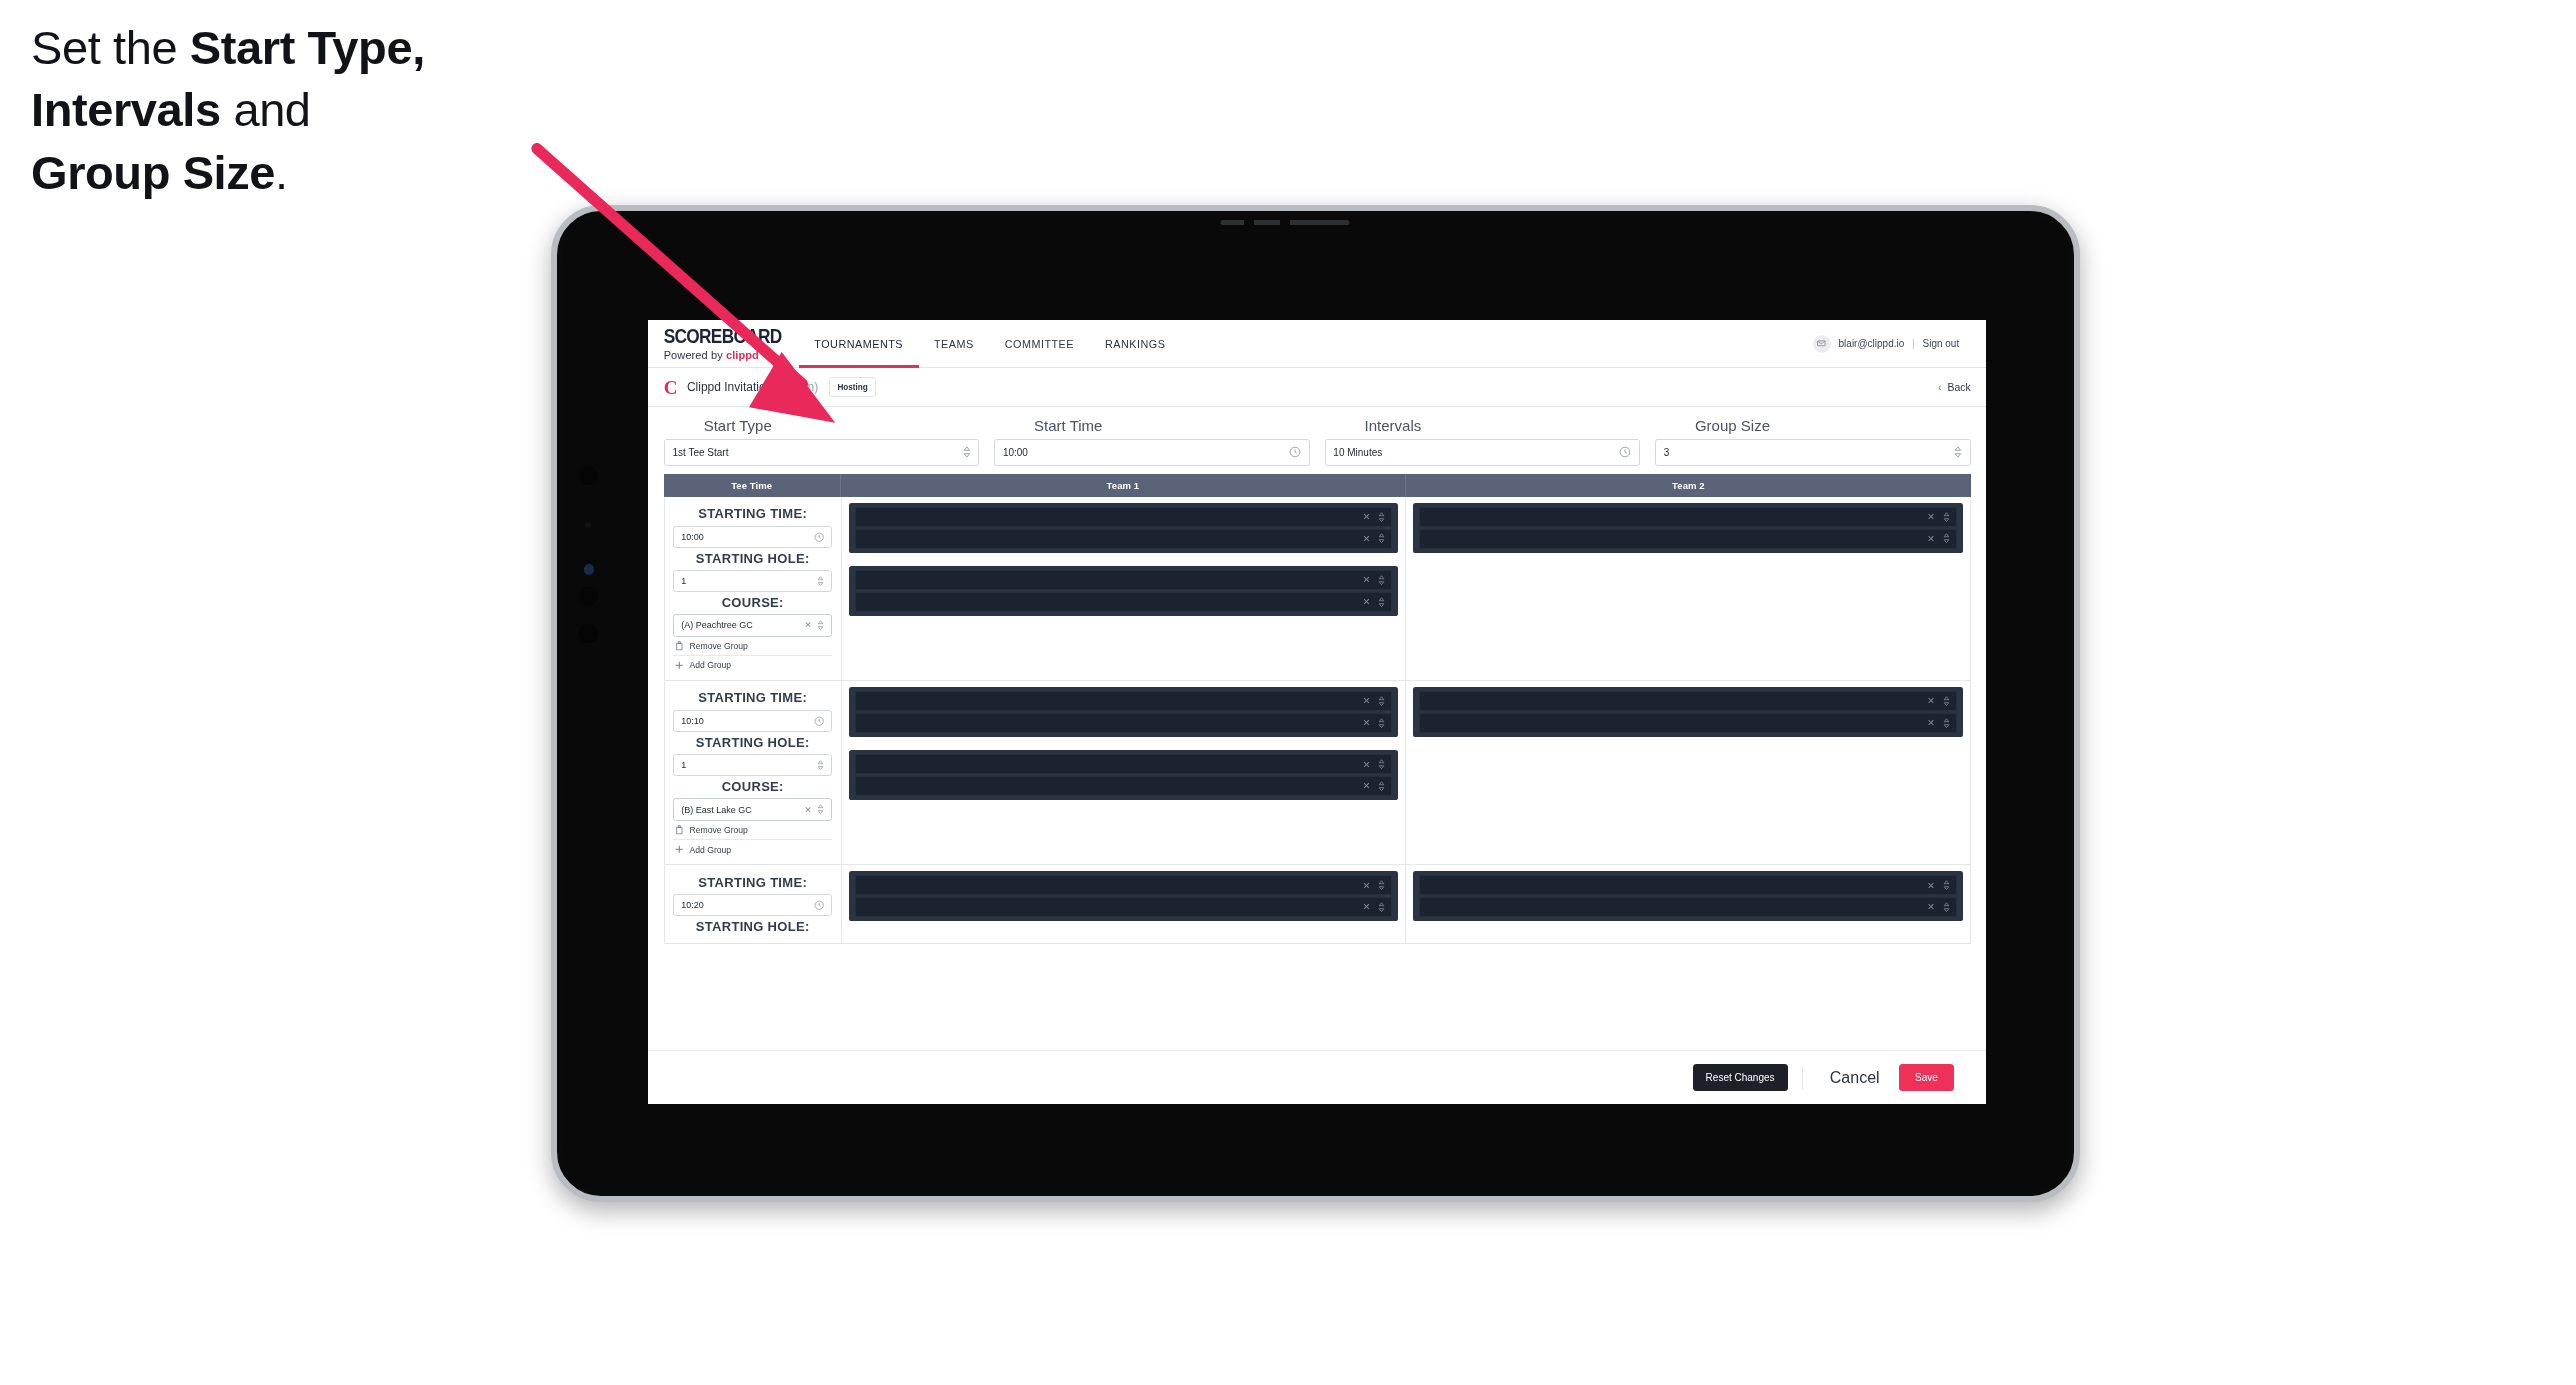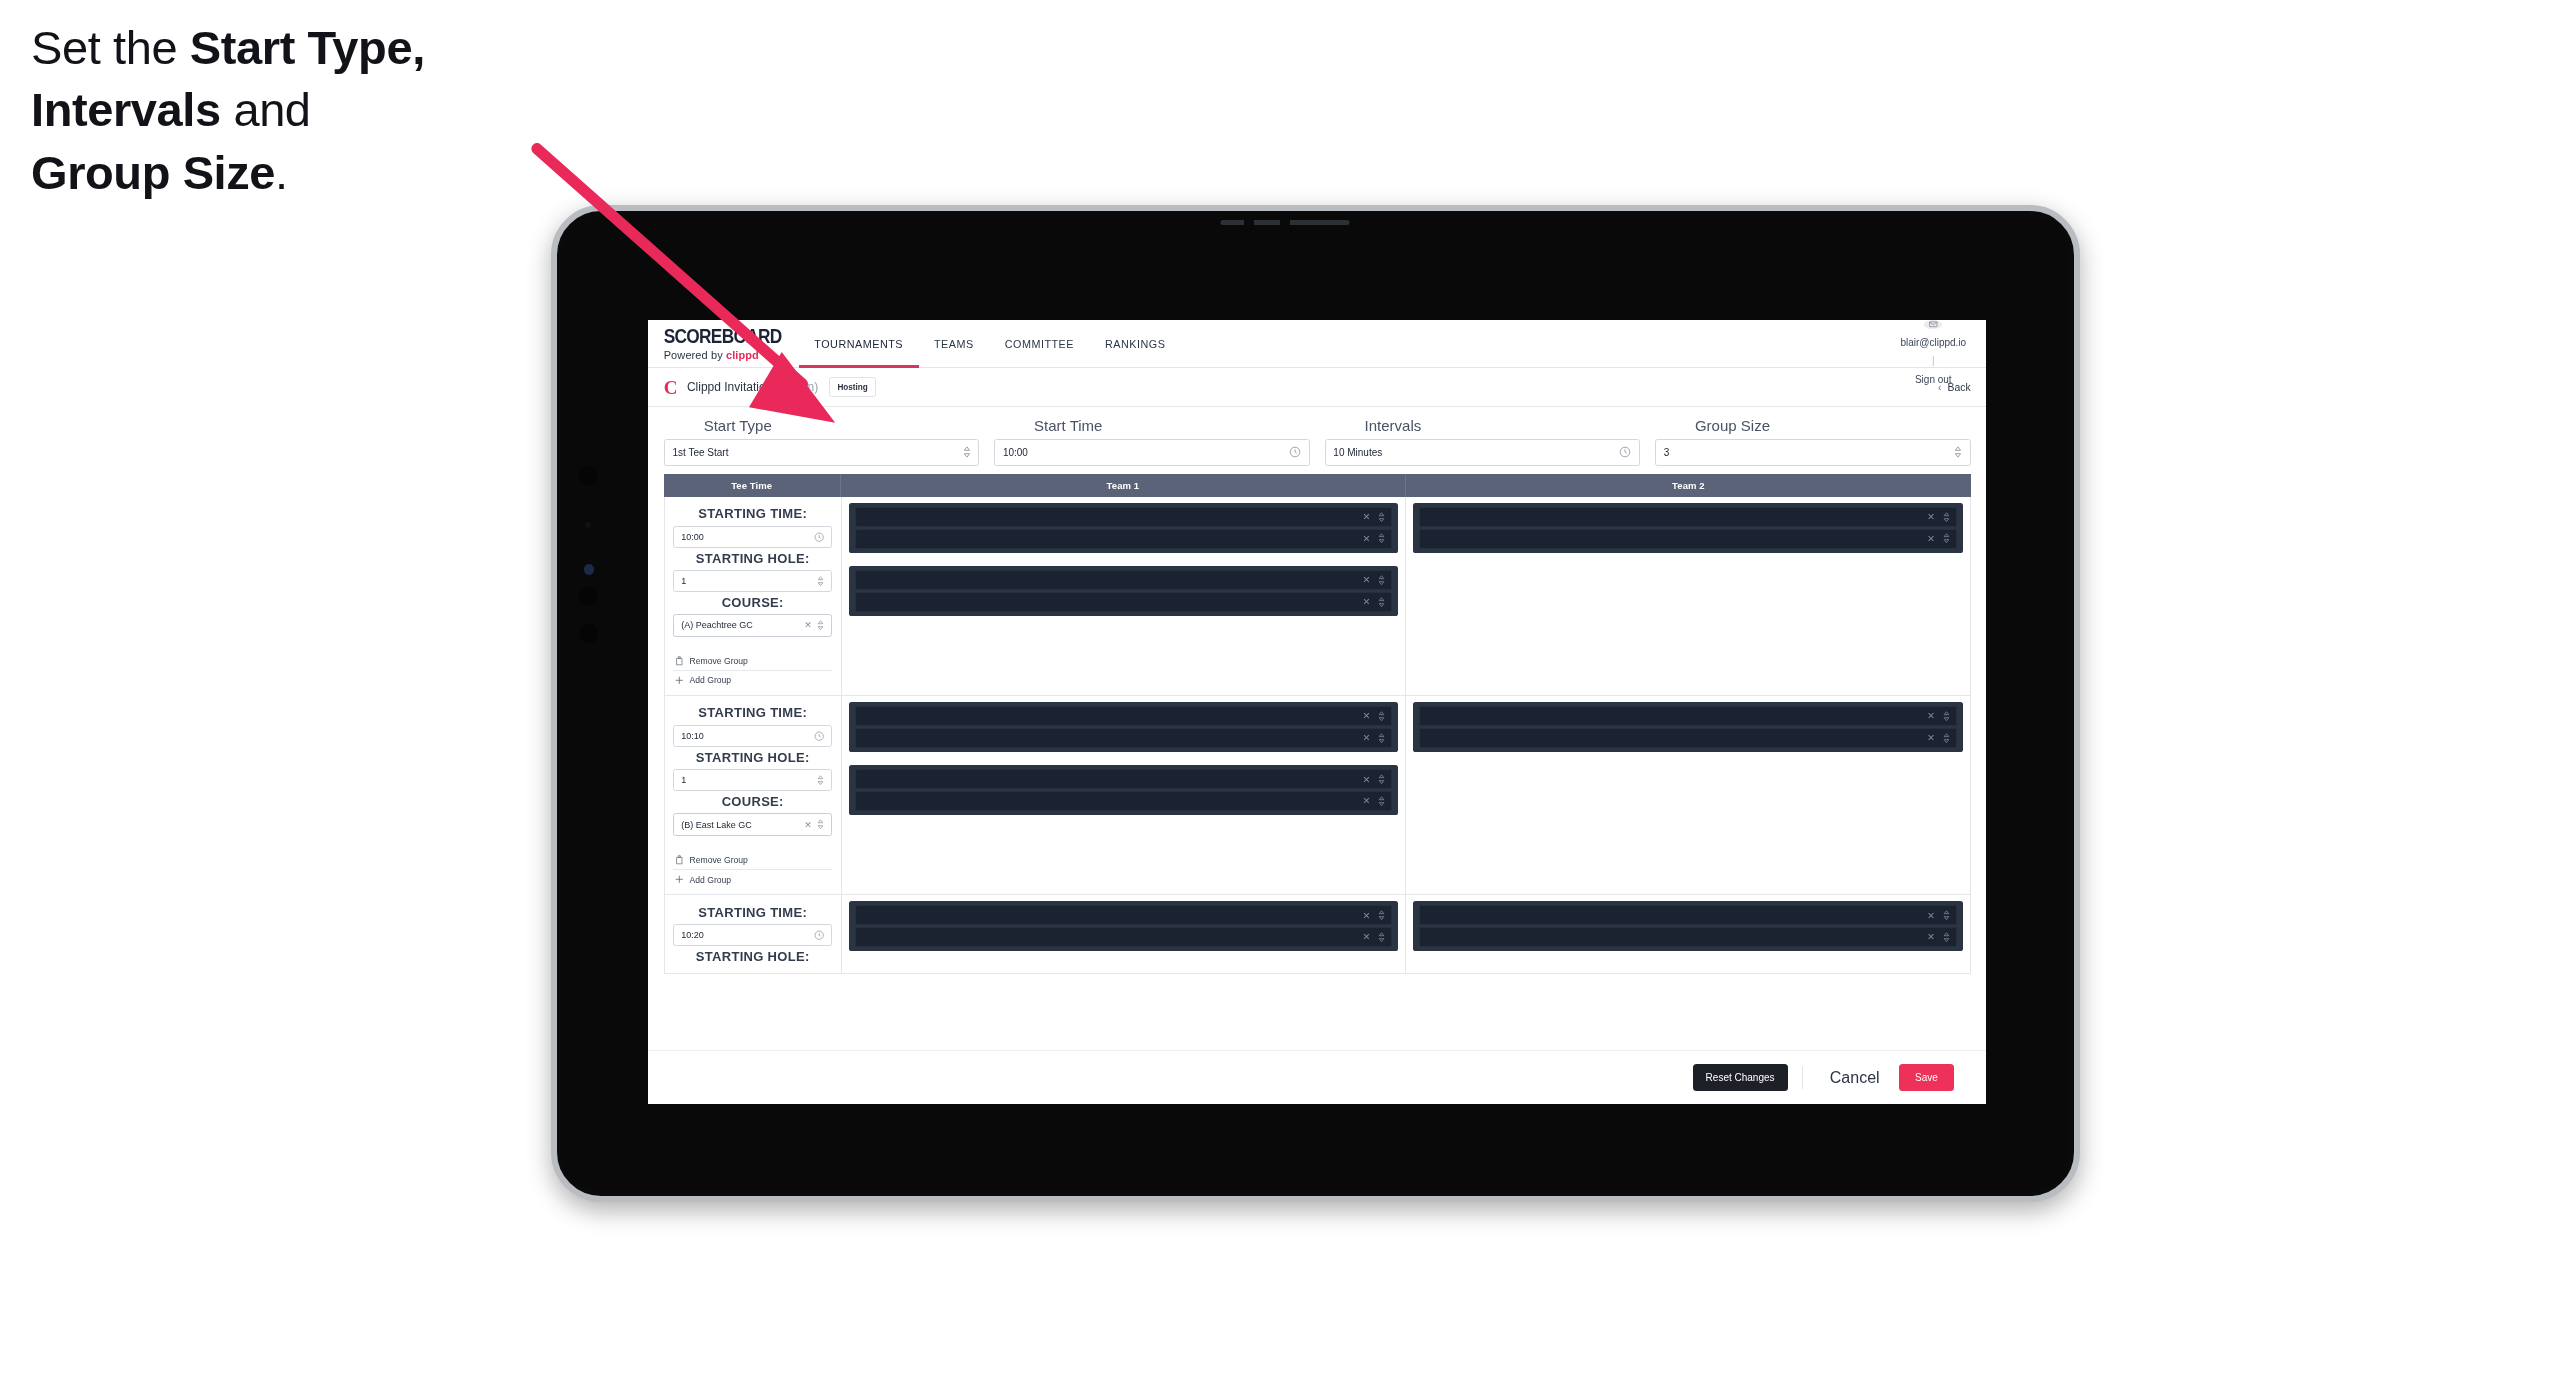--- a/index.html
+++ b/index.html
@@ -68,22 +68,22 @@
   .navitems { display: flex; align-items: stretch; }
   .navitem {
     display: flex; align-items: center; padding: 0 15.5px;
     font-size: 10.8px; letter-spacing: 0.5px; color: #2c3647; font-weight: 400;
     position: relative; cursor: pointer; white-space: nowrap;
   }
   .navitem.active { color:#1b2436; }
   .navitem.active::after {
     content:""; position:absolute; left:0; right:0; bottom:-0.9px; height:2.6px; background:#d6365f;
   }
-  .nav-right { margin-left:auto; display:flex; align-items:center; gap:7.8px; padding-right: 20px;
-               font-size: 10px; color:#3c4658;flex-direction:column; }
+  .nav-right { margin-left:auto; display:flex; align-items:center; gap:7.8px; padding-right: 27px;
+               font-size: 10px; color:#3c4658; }
   .avatar { width: 18px; height:18px; border-radius:50%; background:#ececee; display:flex;
             align-items:center; justify-content:center; font-size:7.8px; color:#6d7788; }
   .nav-sep { color:#b9bec8; }
   .signout { cursor:pointer; }
 
   
   .titlebar {
     height: 39px; display:flex; align-items:center; padding: 0 15.5px;
     border-bottom: 0.9px solid #e6e8ec; background:#fff;
   }
@@ -130,21 +130,21 @@
     display:flex; flex-direction:column; align-items:stretch;
   }
   .fl-label { font-size: 13px; font-weight:700; color:#333c4d; text-align:center;
               letter-spacing:0.3px; margin: 2.6px 0 4.3px 0; }
   .fl-input {
     height: 22.4px; border:0.9px solid #d4d8de; border-radius:2.6px; background:#fff;
     display:flex; align-items:center; padding: 0 7px; font-size:9px; color:#222a38; cursor:pointer;
   }
   .fl-input .sp { margin-left:auto; display:flex; align-items:center; gap:5.2px; color:#8a929f; }
   .fl-input.course { border-color:#c9ced7; }
-  .grp-links { margin-top: 15px; }
+  .grp-links { margin-top: 0; }
   .grp-link {
     display:flex; align-items:center; gap:6px; font-size:8.6px; color:#333c4d;
     padding: 4.3px 1.7px; cursor:pointer;
   }
   .grp-link.rem { border-bottom: 0.9px solid #e6e8ec; }
   .grp-ic { color:#5b6372; display:flex; align-items:center; }
 
   .cell-team { flex:1; padding: 6px 7px; display:flex; flex-direction:column; gap: 13px;
                border-right:0.9px solid #e4e6ea; }
   .cell-team.last { border-right:none; }

